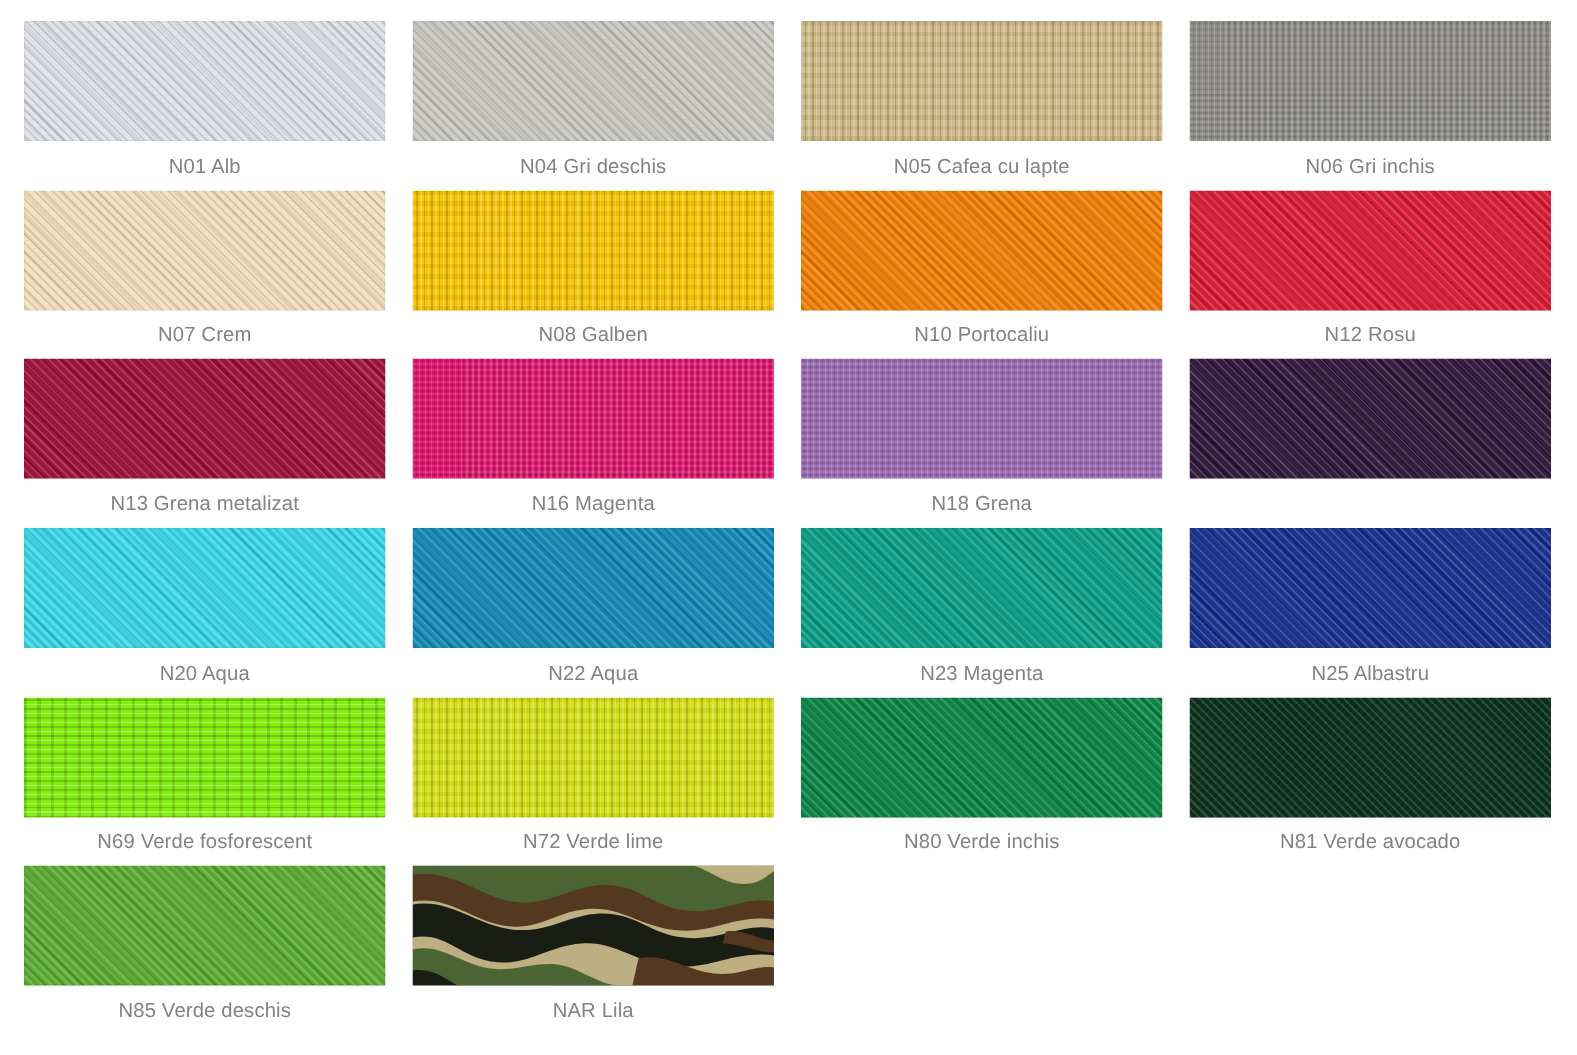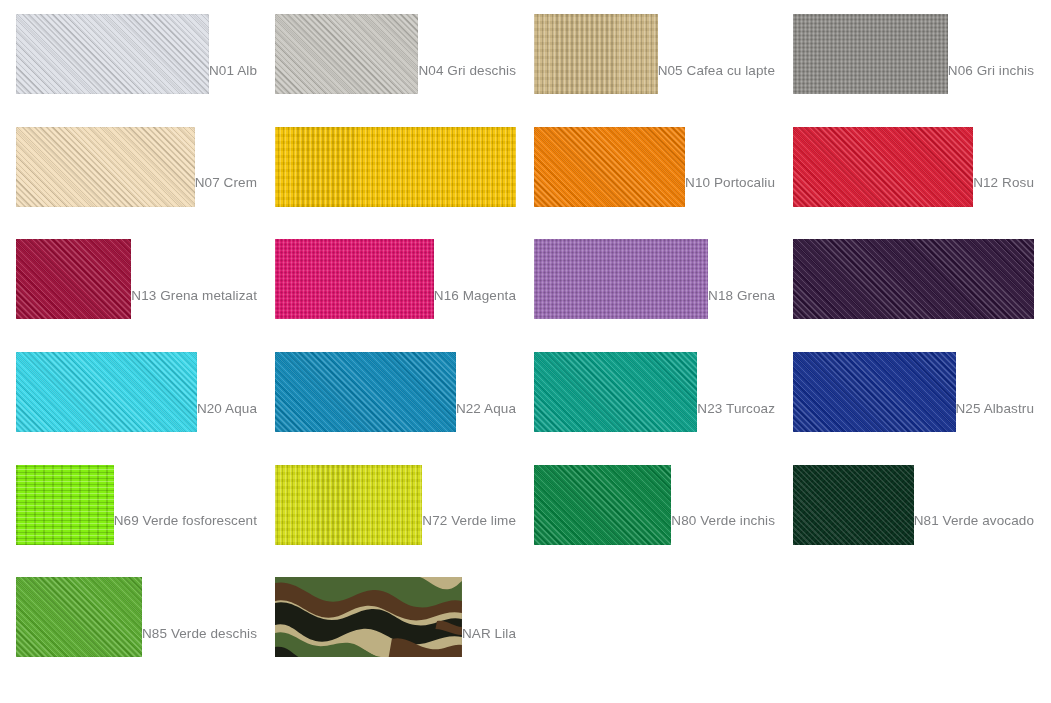--- a/index.html
+++ b/index.html
@@ -23,21 +23,21 @@
     column-gap: 18px;
     row-gap: 0px;
     width: 1018px;
     height: 676px;
     margin: 14px 17px 0 16px;
     box-sizing: border-box;
   }
 
   .swatch-cell {
     display: flex;
-    flex-direction: row;
+    flex-direction: column;
     align-items: stretch;
     justify-content: flex-start;
     overflow: hidden;
   }
 
   
   .swatch-chip {
     position: relative;
     height: 80px;
     width: 100%;
@@ -226,20 +226,21 @@
     <div class="swatch-cell">
       <div class="swatch-chip" style="background-color: rgb(242, 221, 185);">
         <div class="tex tex-twill"></div>
       </div>
       <div class="swatch-label">N07 Crem</div>
     </div>
     <div class="swatch-cell">
       <div class="swatch-chip" style="background-color: rgb(245, 196, 0);">
         <div class="tex tex-rib"></div>
       </div>
+      <div class="swatch-label">N08 Galben</div>
     </div>
     <div class="swatch-cell">
       <div class="swatch-chip" style="background-color: rgb(240, 124, 0);">
         <div class="tex tex-twill"></div>
       </div>
       <div class="swatch-label">N10 Portocaliu</div>
     </div>
     <div class="swatch-cell">
       <div class="swatch-chip" style="background-color: rgb(216, 23, 48);">
         <div class="tex tex-twill"></div>
@@ -278,21 +279,21 @@
     <div class="swatch-cell">
       <div class="swatch-chip" style="background-color: rgb(13, 134, 181);">
         <div class="tex tex-twill"></div>
       </div>
       <div class="swatch-label">N22 Aqua</div>
     </div>
     <div class="swatch-cell">
       <div class="swatch-chip" style="background-color: rgb(5, 156, 133);">
         <div class="tex tex-twill"></div>
       </div>
-      <div class="swatch-label">N23 Turcoaz</div>
+      <div class="swatch-label">N23 Magenta</div>
     </div>
     <div class="swatch-cell">
       <div class="swatch-chip" style="background-color: rgb(18, 44, 140);">
         <div class="tex tex-twill"></div>
       </div>
       <div class="swatch-label">N25 Albastru</div>
     </div>
     <div class="swatch-cell">
       <div class="swatch-chip" style="background-color: rgb(132, 239, 18);">
         <div class="tex tex-knit"></div>

